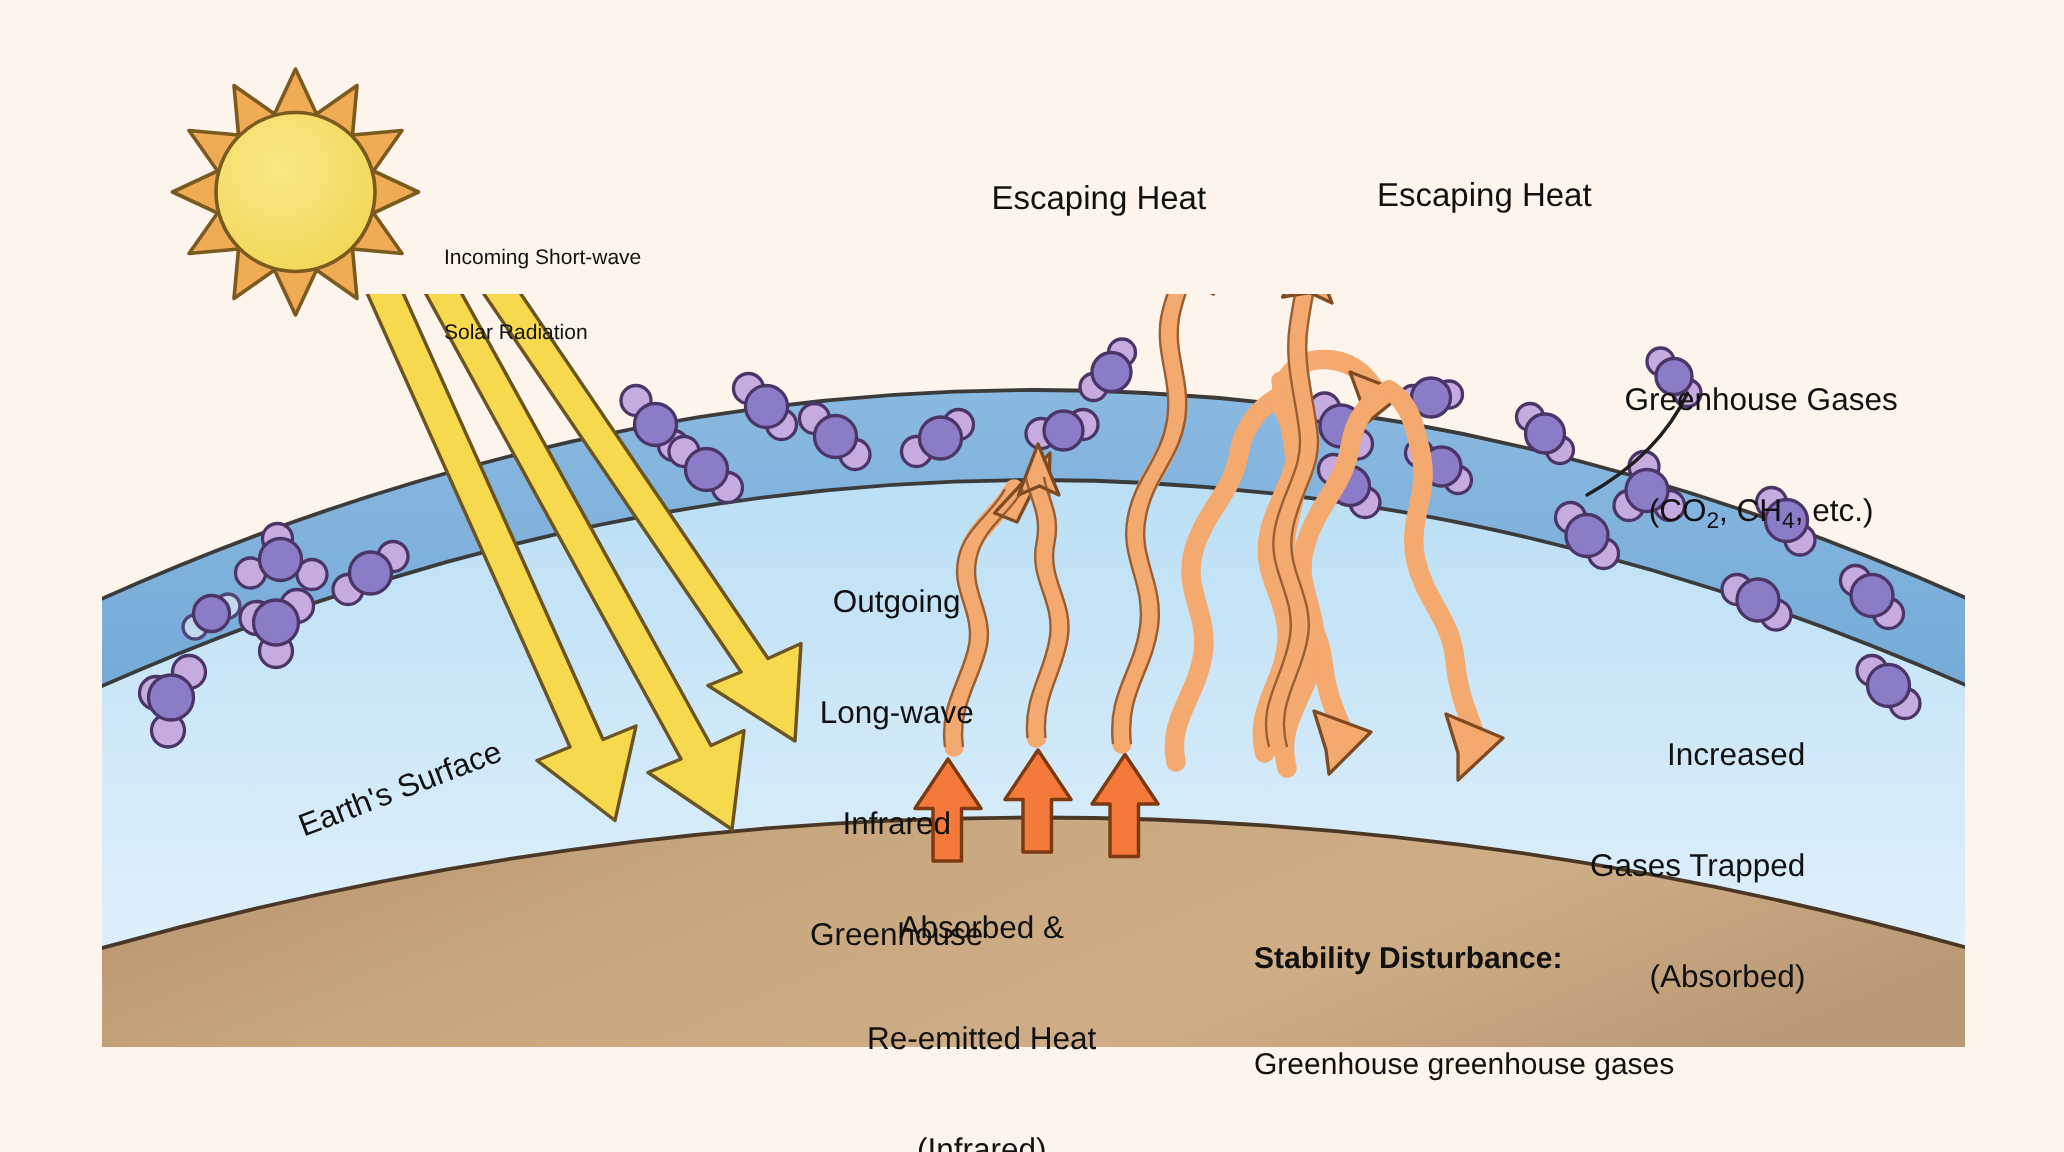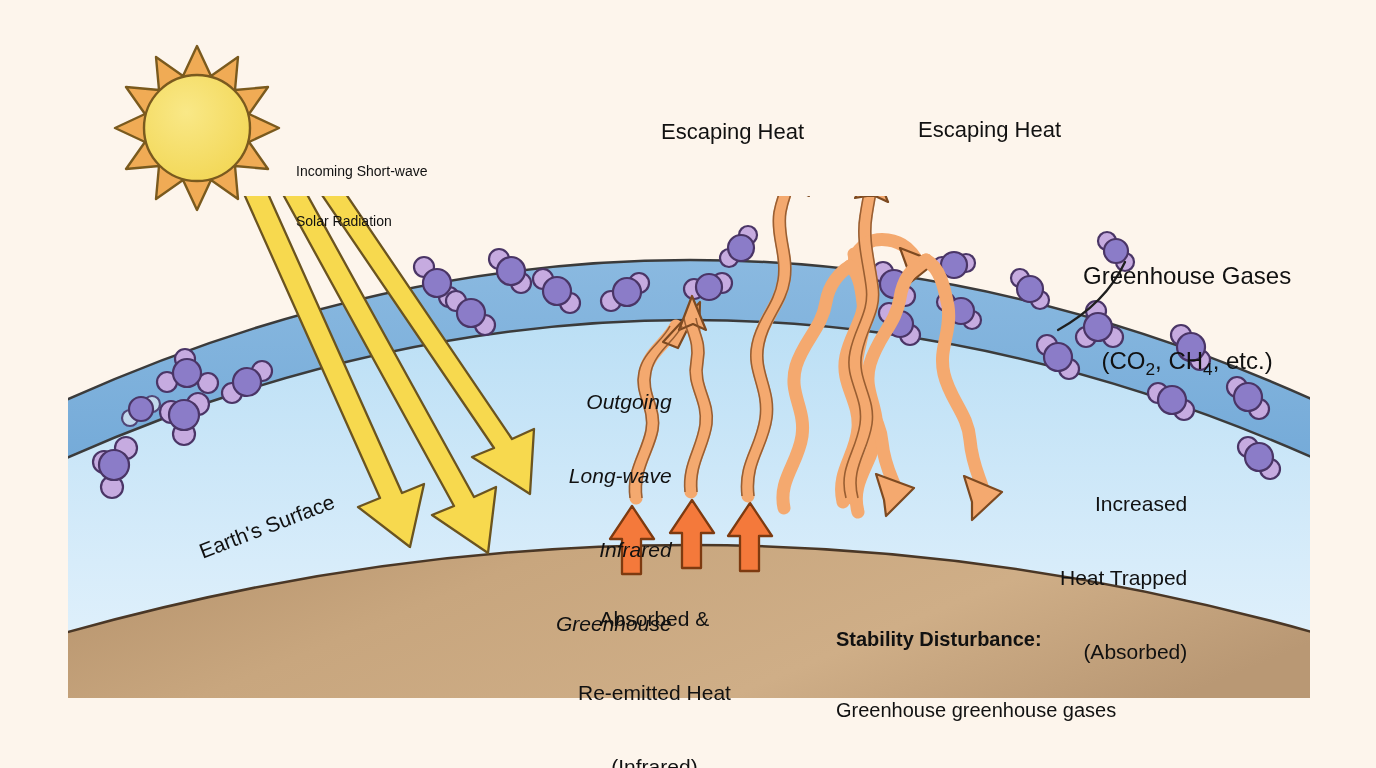--- a/index.html
+++ b/index.html
@@ -8,22 +8,22 @@
     background:#fdf5ec;
     font-family:"Liberation Sans", sans-serif;
     color:#1a1a1a;
   }
   #stage{position:relative;width:1376px;height:768px;}
   svg.layer{position:absolute;left:0;top:0;width:1376px;height:768px;}
   .lbl{position:absolute;font-family:"Liberation Sans",sans-serif;color:#111;line-height:1.18;white-space:pre;}
   .t-sun{font-size:14px;left:296px;top:130px;}
   .t-esc1{font-size:22px;left:661px;top:119px;}
   .t-esc2{font-size:22px;left:918px;top:117px;}
-  .t-ghg{font-size:24px;left:1083px;top:205px;text-align:center;}
-  .t-out{font-size:21px;left:556px;top:340px;text-align:right;font-style:italic;}
+  .t-ghg{font-size:21px;left:1083px;top:205px;text-align:center;}
+  .t-out{font-size:21px;left:540px;top:340px;text-align:center;}
   .t-inc{font-size:21px;left:1060px;top:442px;text-align:right;}
   .t-abs{font-size:21px;left:578px;top:557px;text-align:center;}
   .t-stab{font-size:20px;left:836px;top:581px;}
   .t-stab b{font-weight:bold;}
   .t-earth{font-size:21px;left:196px;top:541px;transform:rotate(-21deg);transform-origin:0 0;}
   sub{font-size:0.72em;}
 </style>
 </head>
 <body>
 
@@ -296,21 +296,21 @@
 
   <div class="lbl t-out">
     <div>Outgoing</div>
     <div>Long-wave</div>
     <div>Infrared</div>
     <div>Greenhouse</div>
   </div>
 
   <div class="lbl t-inc">
     <div>Increased</div>
-    <div>Heat Trapped</div>
+    <div>Gases Trapped</div>
     <div>(Absorbed)</div>
   </div>
 
   <div class="lbl t-abs">
     <div>Absorbed &amp;</div>
     <div>Re-emitted Heat</div>
     <div>(Infrared)</div>
   </div>
 
   <div class="lbl t-stab">

